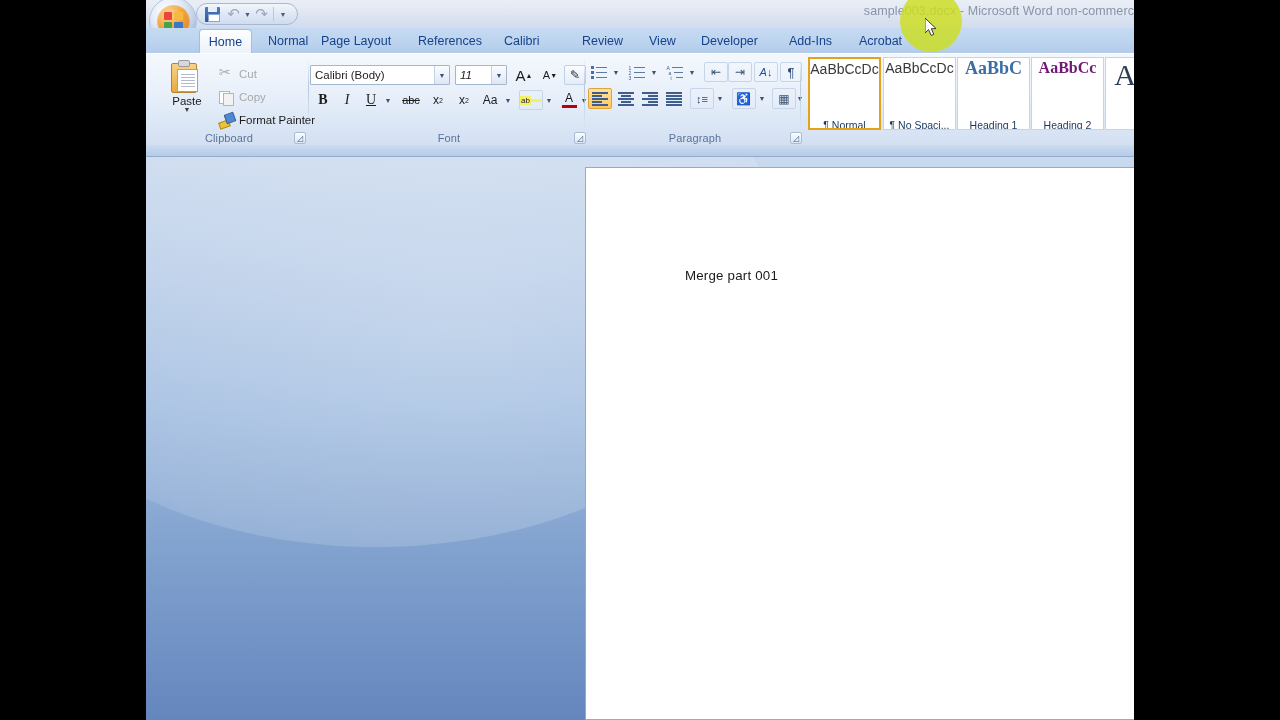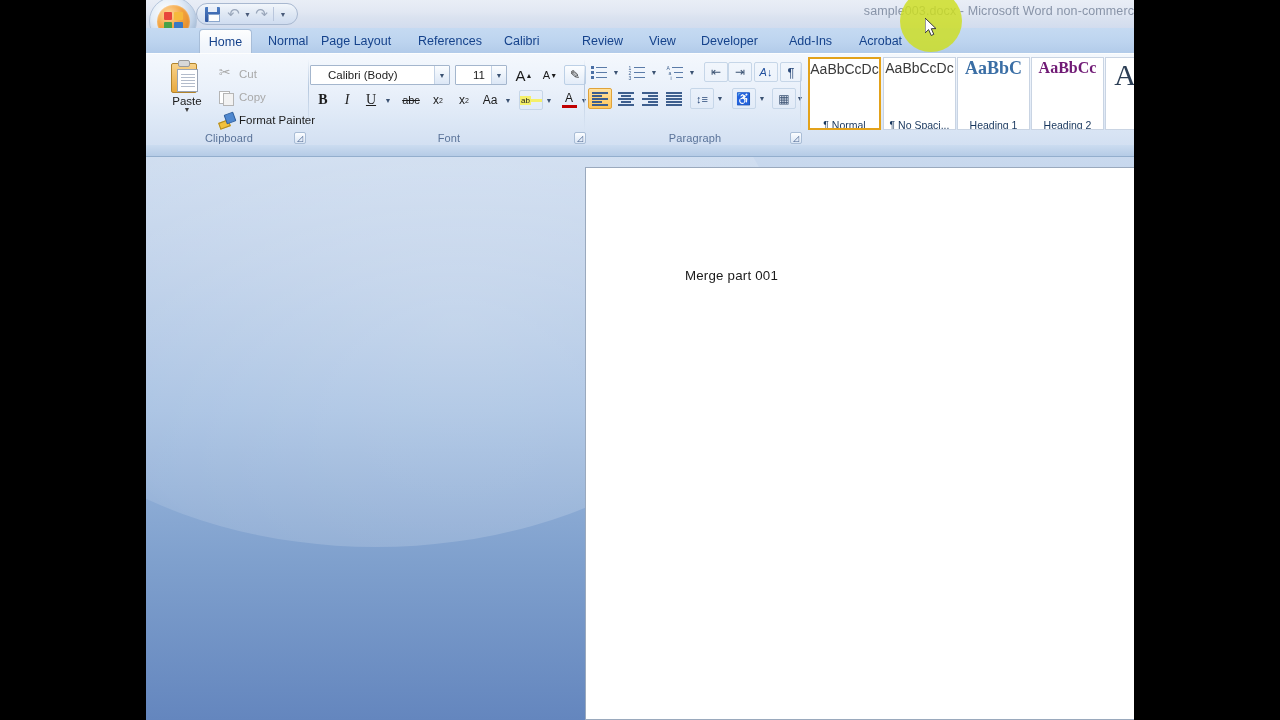--- a/index.html
+++ b/index.html
@@ -133,21 +133,21 @@
   .ico-copy:before{content:''; position:absolute; left:1px; top:2px; width:9px; height:11px; background:#fff; border:1px solid #b5b5b5;}
   .ico-copy:after{content:''; position:absolute; left:5px; top:4px; width:9px; height:11px; background:#f2f2f2; border:1px solid #b5b5b5;}
   
   .ico-brush:before{content:''; position:absolute; left:1px; top:9px; width:9px; height:5px; background:#f2c13c; border:1px solid #b08b22; transform:rotate(-20deg);}
   .ico-brush:after{content:''; position:absolute; left:7px; top:1px; width:8px; height:8px; background:#4f88d0; border:1px solid #2f5e9c; transform:rotate(-20deg); border-radius:1px;}
 
   
   .combo {
     position: absolute; background: #fff; border: 1px solid #a4b6cd;
     display: flex; align-items: center; font-size: 11.5px; color: #1c1c1c;
-    padding-left: 17px; border-radius: 1px;
+    padding-left: 4px; border-radius: 1px;
   }
   .combo .val { flex: 1; overflow: hidden; white-space: nowrap; }
   .combo .arrow {
     width: 15px; height: 100%; display:flex; align-items:center; justify-content:center;
     font-size: 7px; color:#3b5272; background: linear-gradient(to bottom,#fbfdff,#dce7f6); border-left:1px solid #c3d2e5;
   }
   .rbtn {
     position: absolute; display:flex; align-items:center; justify-content:center;
     border-radius: 2px; font-size: 12px; color:#1c1c1c;
   }
@@ -301,21 +301,21 @@
         <div class="group-label">Clipboard</div>
         <div class="dlg-launcher">◿</div>
       </div>
       <div class="group-sep" style="left:162px;"></div>
 
       <div class="group" style="left:164px;width:278px;">
         <div class="combo" style="left:0px;top:11px;width:140px;height:20px;">
           <span class="val">Calibri (Body)</span>
           <span class="arrow">▼</span>
         </div>
-        <div class="combo" style="left:145px;top:11px;width:52px;height:20px;">
+        <div class="combo" style="left:145px;top:11px;width:52px;height:20px;font-style:italic;">
           <span class="val">11</span>
           <span class="arrow">▼</span>
         </div>
         <div class="rbtn" style="left:202px;top:11px;width:24px;height:20px;font-size:15px;">
             <span>A</span>
             <span class="sup">▲</span>
           </div>
         <div class="rbtn" style="left:228px;top:11px;width:24px;height:20px;font-size:11px;">
             <span>A</span>
             <span class="sup">▼</span>

